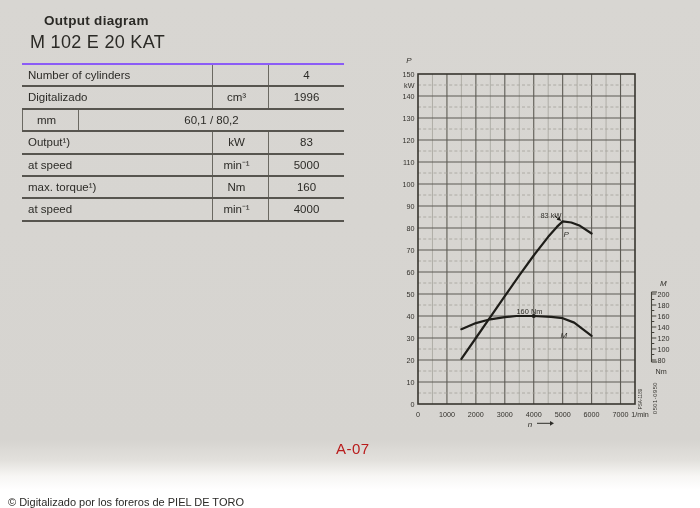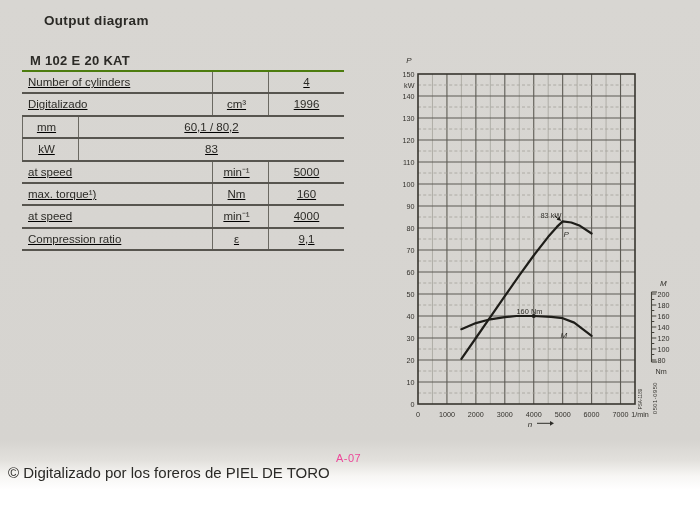--- a/index.html
+++ b/index.html
@@ -6,33 +6,32 @@
   body{
     width:700px;height:508px;position:relative;overflow:hidden;
     font-family:"Liberation Sans",sans-serif;background:#ffffff;
   }
   .scan{
     position:absolute;left:0;top:0;width:700px;height:508px;
     background:linear-gradient(to bottom,#d8d6d2 0px,#d6d4d0 440px,#e2e0dc 460px,#f7f6f4 476px,#ffffff 490px);
   }
   .abs{position:absolute;color:#2b2a26;}
   .title{left:44px;top:13px;font-size:13.5px;font-weight:bold;letter-spacing:.3px;}
-  .model{left:30px;top:53px;font-size:13px;font-weight:bold;letter-spacing:.3px;}
+  .model{left:30px;top:32px;font-size:18px;font-weight:normal;letter-spacing:.3px;}
   .spec{
-    position:absolute;left:22px;top:70px;width:322px;
-    border-top:2px solid #4d7c0f;
-    text-decoration:underline;
+    position:absolute;left:22px;top:63px;width:322px;
+    border-top:2px solid #8b5cf6;
   }
   .trow{display:flex;height:22.4px;box-sizing:border-box;border-bottom:2px solid #57554f;}
   .c{font-size:11.5px;color:#2c2b27;line-height:20px;box-sizing:border-box;overflow:hidden;white-space:nowrap;}
   .c1{width:190px;padding-left:6px;}
   .c2{width:56px;text-align:center;padding-right:8px;border-left:1.5px solid #6b6962;}
   .c3{flex:1;text-align:center;border-left:1.5px solid #6b6962;}
-  .pagelabel{left:336px;top:452px;font-size:11px;color:#ec4899;letter-spacing:.5px;}
-  .footer{left:8px;top:464px;font-size:15px;color:#2b2a27;}
+  .pagelabel{left:336px;top:440px;font-size:15px;color:#b91c1c;letter-spacing:.5px;}
+  .footer{left:8px;top:496px;font-size:11px;color:#2b2a27;}
   #chart{position:absolute;left:393px;top:52px;}
   svg text{fill:#32302b;}
 </style>
 </head>
 <body>
 
 <div class="scan"></div>
 
 <div class="abs title">Output diagram</div>
 <div class="abs model">M 102 E 20 KAT</div>
@@ -47,42 +46,38 @@
     <div class="trow">
     <div class="c c1">Digitalizado</div>
     <div class="c c2">cm³</div>
     <div class="c c3">1996</div>
   </div>
     <div class="trow">
     <div class="c c2">mm</div>
     <div class="c c3">60,1 / 80,2</div>
   </div>
     <div class="trow">
+    <div class="c c1">Output¹)</div>
     <div class="c c2">kW</div>
     <div class="c c3">83</div>
   </div>
     <div class="trow">
     <div class="c c1">at speed</div>
     <div class="c c2">min⁻¹</div>
     <div class="c c3">5000</div>
   </div>
     <div class="trow">
     <div class="c c1">max. torque¹)</div>
     <div class="c c2">Nm</div>
     <div class="c c3">160</div>
   </div>
     <div class="trow">
     <div class="c c1">at speed</div>
     <div class="c c2">min⁻¹</div>
     <div class="c c3">4000</div>
-  </div>
-    <div class="trow">
-    <div class="c c1">Compression ratio</div>
-    <div class="c c2">ε</div>
-    <div class="c c3">9,1</div>
   </div>
   </div>
 
 <svg id="chart" width="305" height="384" viewBox="0 0 305 384">
     <g>
       <line x1="39.46666666666667" y1="22" x2="39.46666666666667" y2="352" stroke="#a5a39c" stroke-width="0.8"></line>
       <line x1="53.93333333333334" y1="22" x2="53.93333333333334" y2="352" stroke="#5d5b54" stroke-width="1.1"></line>
       <line x1="68.4" y1="22" x2="68.4" y2="352" stroke="#a5a39c" stroke-width="0.8"></line>
       <line x1="82.86666666666667" y1="22" x2="82.86666666666667" y2="352" stroke="#5d5b54" stroke-width="1.1"></line>
       <line x1="97.33333333333333" y1="22" x2="97.33333333333333" y2="352" stroke="#a5a39c" stroke-width="0.8"></line>

